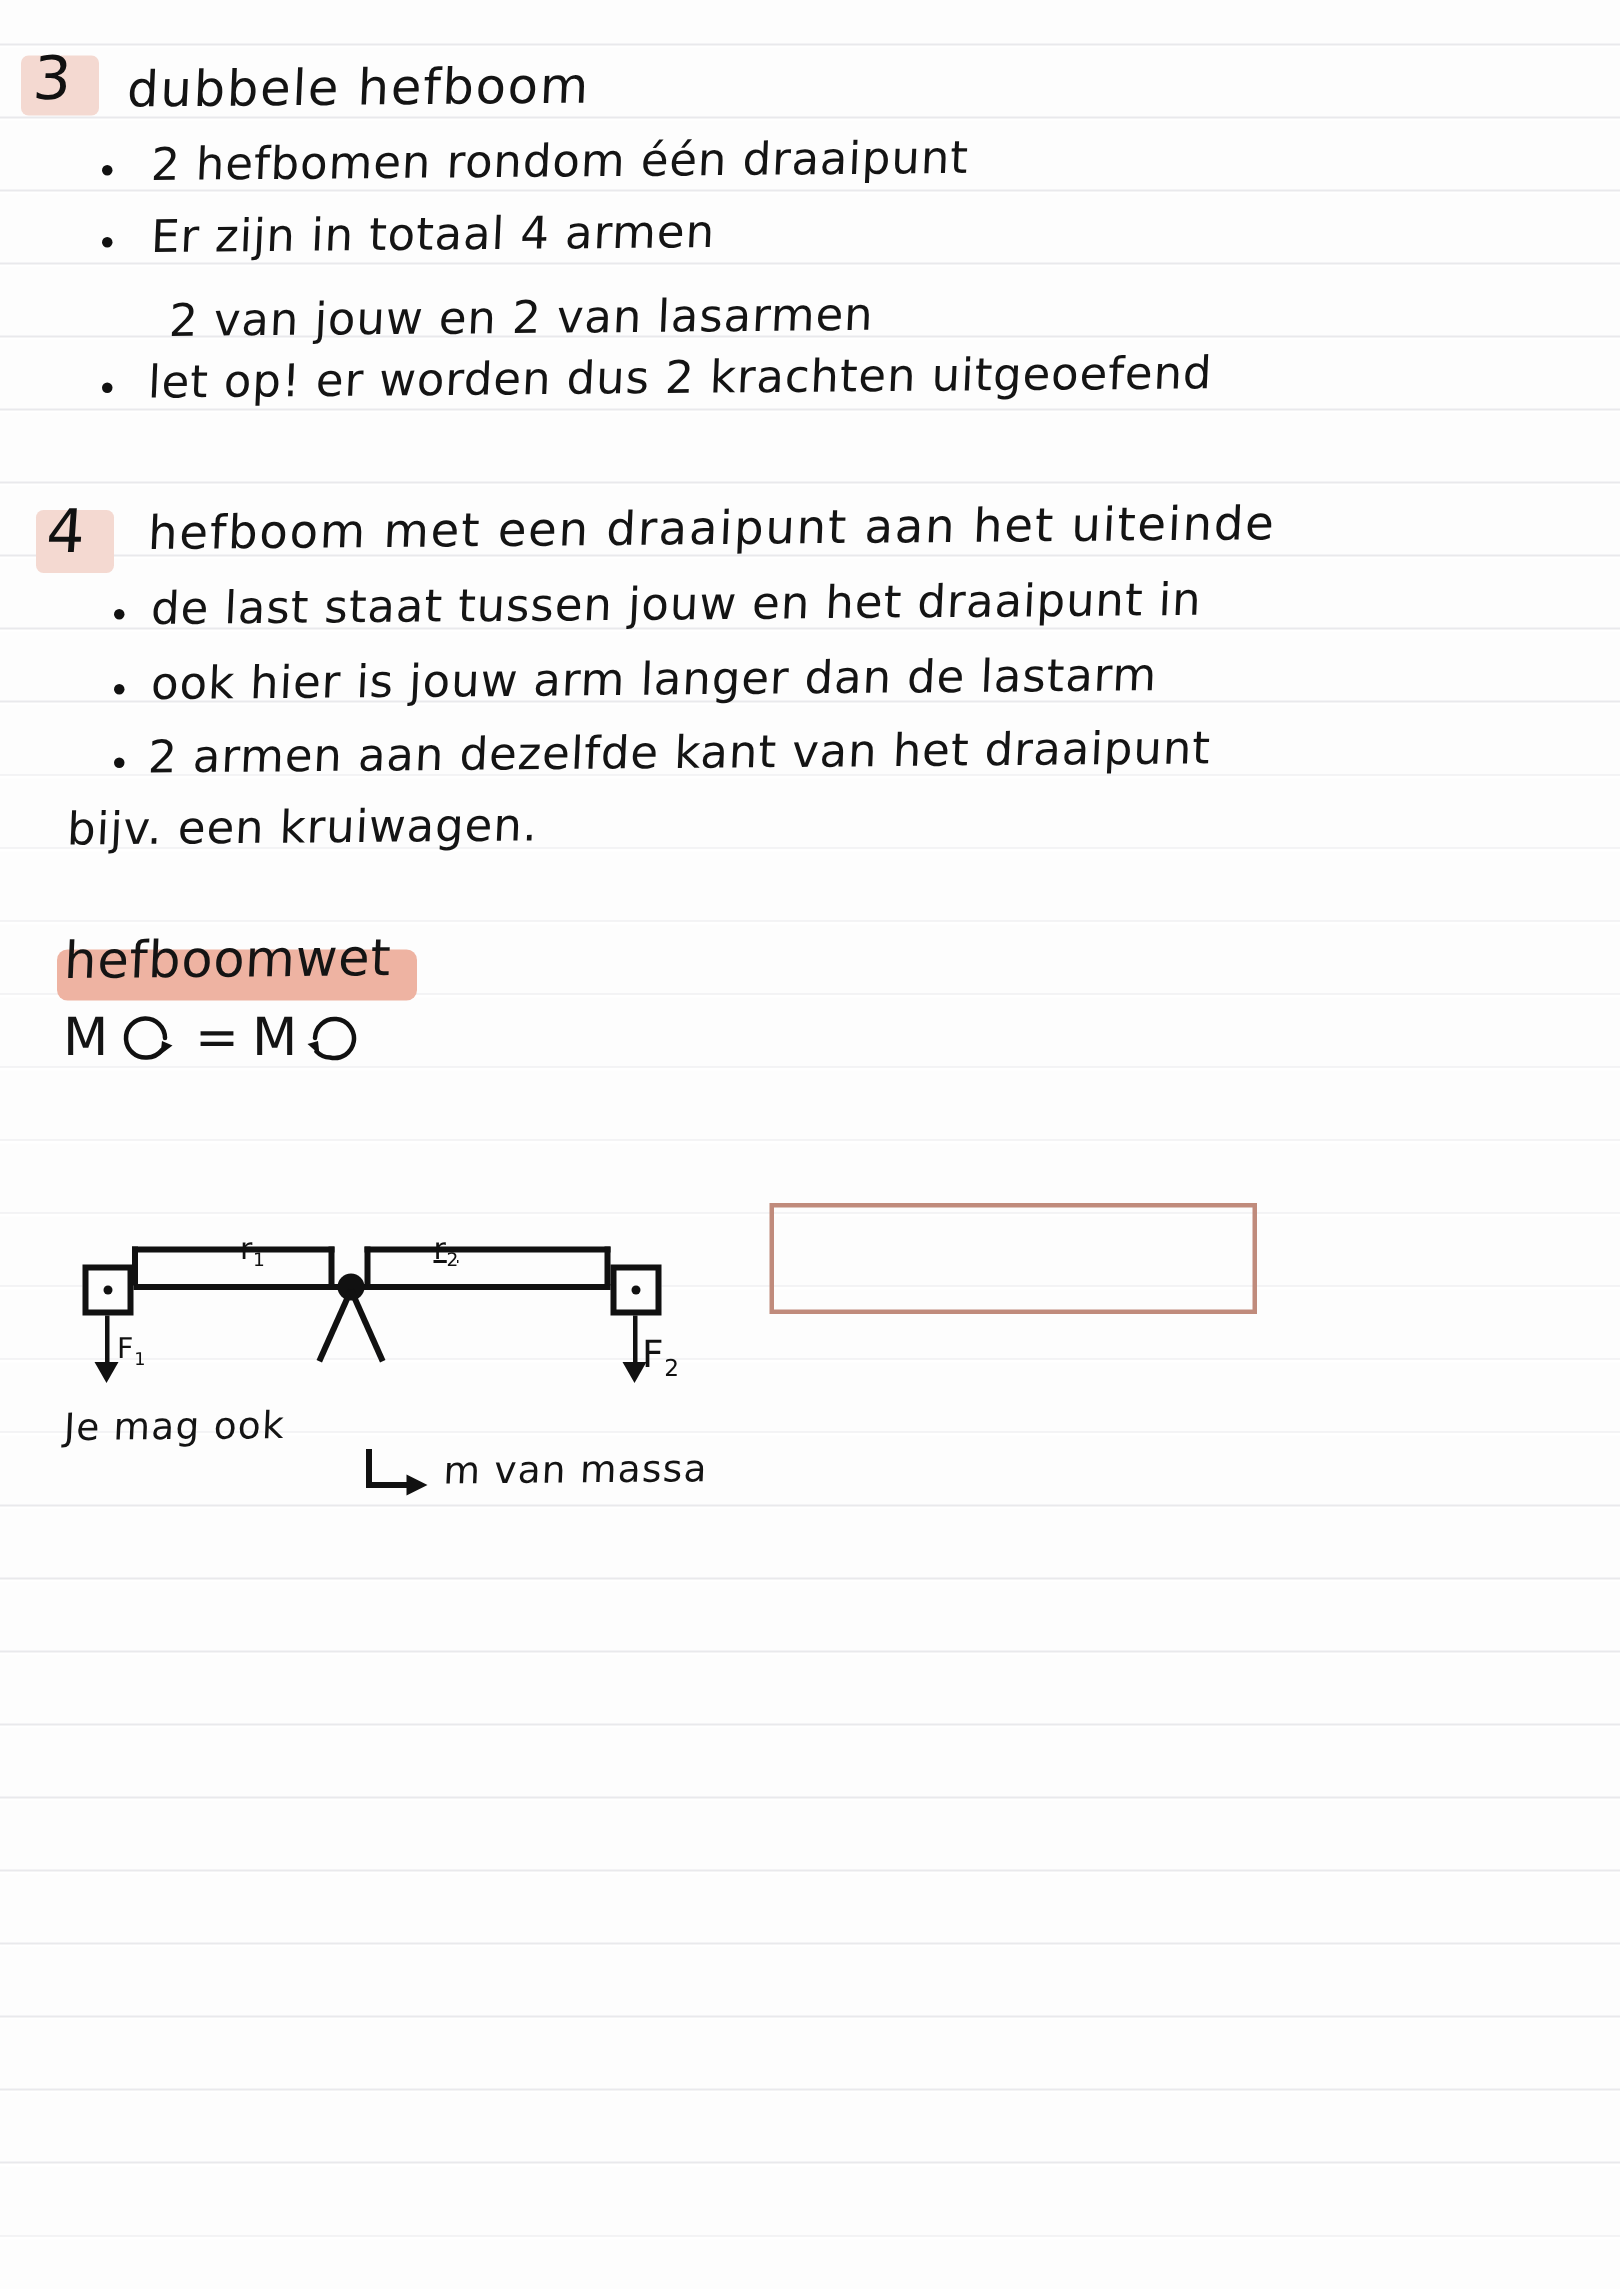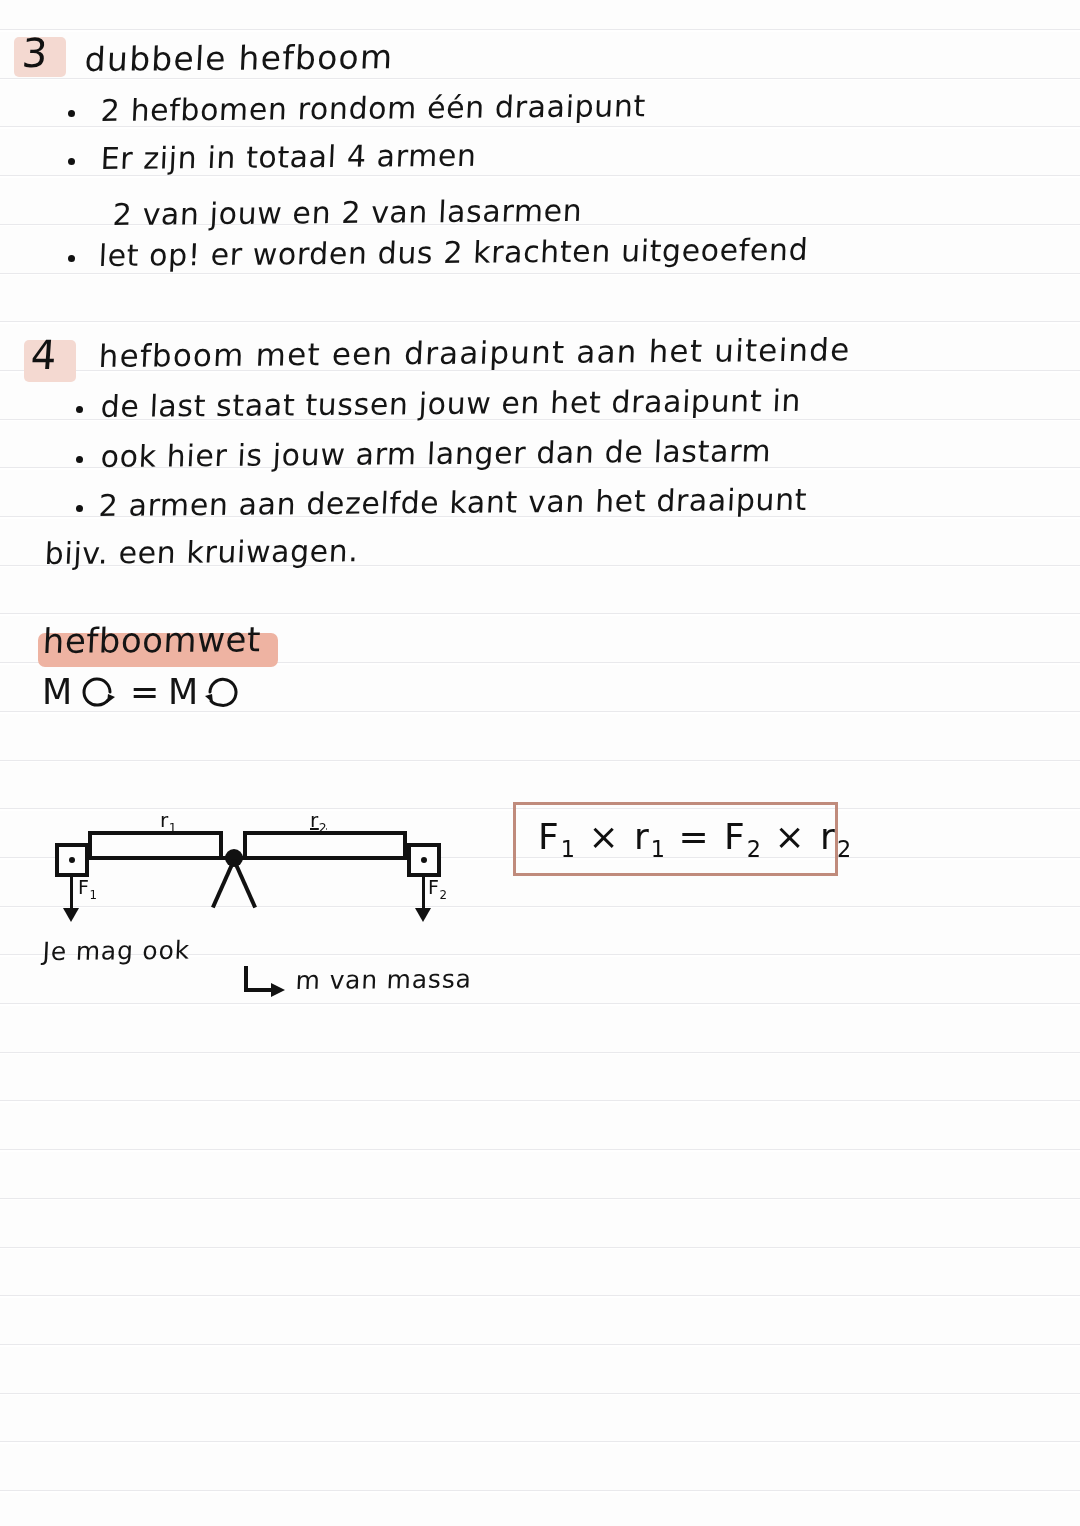--- a/index.html
+++ b/index.html
@@ -158,20 +158,21 @@
     border-top: 4px solid #111;
     border-left: 4px solid #111;
     border-right: 4px solid #111;
     box-sizing: border-box;
   }
   .brlabel {
     position: absolute;
     font-size: 20px;
     color: #111;
     letter-spacing: 0.5px;
+    margin-top: 12px;
   }
   .smalltext {
     font-size: 25px;
     letter-spacing: 0.8px;
   }
   .arrow-hook {
     position: absolute;
   }
 </style>
 </head>
@@ -221,29 +222,20 @@
   </svg>
   <div class="hw formula" style="left:130px; top:672px;">=</div>
   <div class="hw formula" style="left:168px; top:672px;">M</div>
   <svg class="rotarrow" style="left:200px; top:672px;" width="40" height="40" viewBox="0 0 40 40">
     <path d="M10 20 A13 13 0 1 1 20 33 A13 13 0 0 1 11 29" fill="none" stroke="#111" stroke-width="3" stroke-linecap="round"></path>
     <polygon points="12,22 5,24 13,31" fill="#111"></polygon>
   </svg>
 
 
   <div class="fbox" style="left:513px; top:802px; width:325px; height:74px;"></div>
-  <div class="fbox-text" style="left:538px; top:816px;">
-    <span>F</span><span class="sub">1</span>
-    <span>×</span>
-    <span>r</span><span class="sub">1</span>
-    <span>=</span>
-    <span>F</span><span class="sub">2</span>
-    <span>×</span>
-    <span>r</span><span class="sub">2</span>
-  </div>
 
   <div class="diagram" style="left:0; top:0; width:500px; height:930px;">
 
     <div class="beam" style="left:76px; top:856px; width:348px; height:4px;"></div>
 
     <div class="endbox" style="left:55px; top:843px; width:34px; height:34px;"></div>
     <div class="enddot" style="left:69px; top:857px;"></div>
 
     <div class="endbox" style="left:407px; top:843px; width:34px; height:34px;"></div>
     <div class="enddot" style="left:421px; top:857px;"></div>
@@ -253,31 +245,31 @@
     <div class="leg" style="left:232px; top:860px; height:52px; transform: rotate(-24deg);"></div>
 
     <div class="arrow-shaft" style="left:70px; top:877px; height:38px;"></div>
     <div class="arrow-head" style="left:63px; top:908px;"></div>
     <div class="hw brlabel" style="left:78px; top:876px; font-size:19px;text-align:center;">
       <span>F</span><span class="sub">1</span>
     </div>
 
     <div class="arrow-shaft" style="left:422px; top:877px; height:38px;"></div>
     <div class="arrow-head" style="left:415px; top:908px;"></div>
-    <div class="hw brlabel" style="left:428px; top:876px; font-size:19px;">
+    <div class="hw brlabel" style="left:428px; top:876px; font-size:25px;">
       <span>F</span><span class="sub">2</span>
     </div>
 
     <div class="bracket" style="left:88px; top:831px; width:135px; height:26px;"></div>
     <div class="hw brlabel" style="left:160px; top:808px;">
       <span>r</span><span class="sub">1</span>
     </div>
 
     <div class="bracket" style="left:243px; top:831px; width:164px; height:26px;"></div>
-    <div class="hw brlabel" style="left:310px; top:808px;text-decoration:underline;">
+    <div class="hw brlabel" style="left:289px; top:808px;text-decoration:underline;">
       <span>r</span><span class="sub">2</span>
     </div>
   </div>
 
   <div class="hw smalltext slant" style="left:42px; top:937px;">Je mag ook</div>
 
   <svg class="arrow-hook" style="left:240px; top:964px;" width="48" height="40" viewBox="0 0 48 40">
     <path d="M6 4 L6 26 L34 26" fill="none" stroke="#111" stroke-width="4" stroke-linecap="square"></path>
     <polygon points="31,19 45,26 31,33" fill="#111"></polygon>
   </svg>

